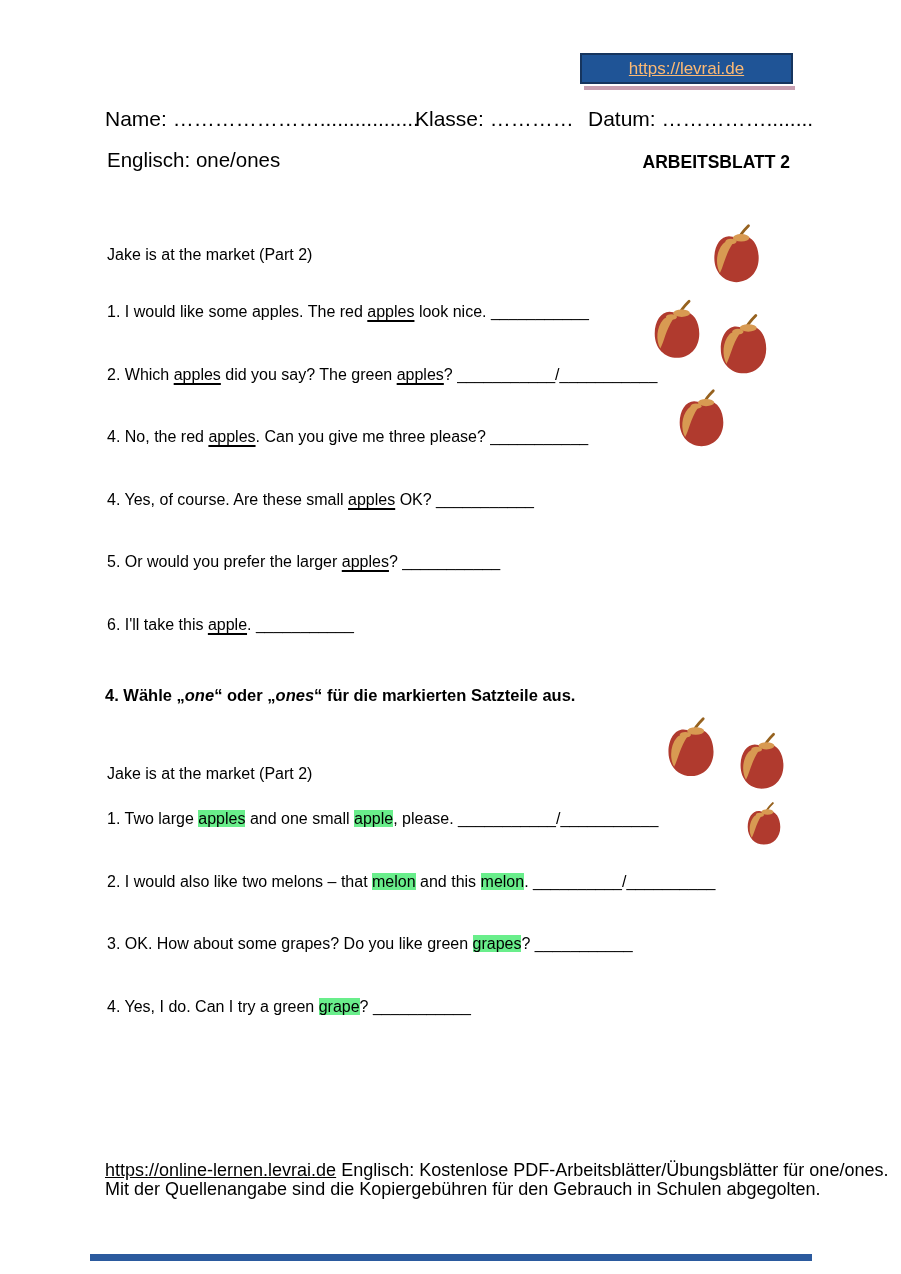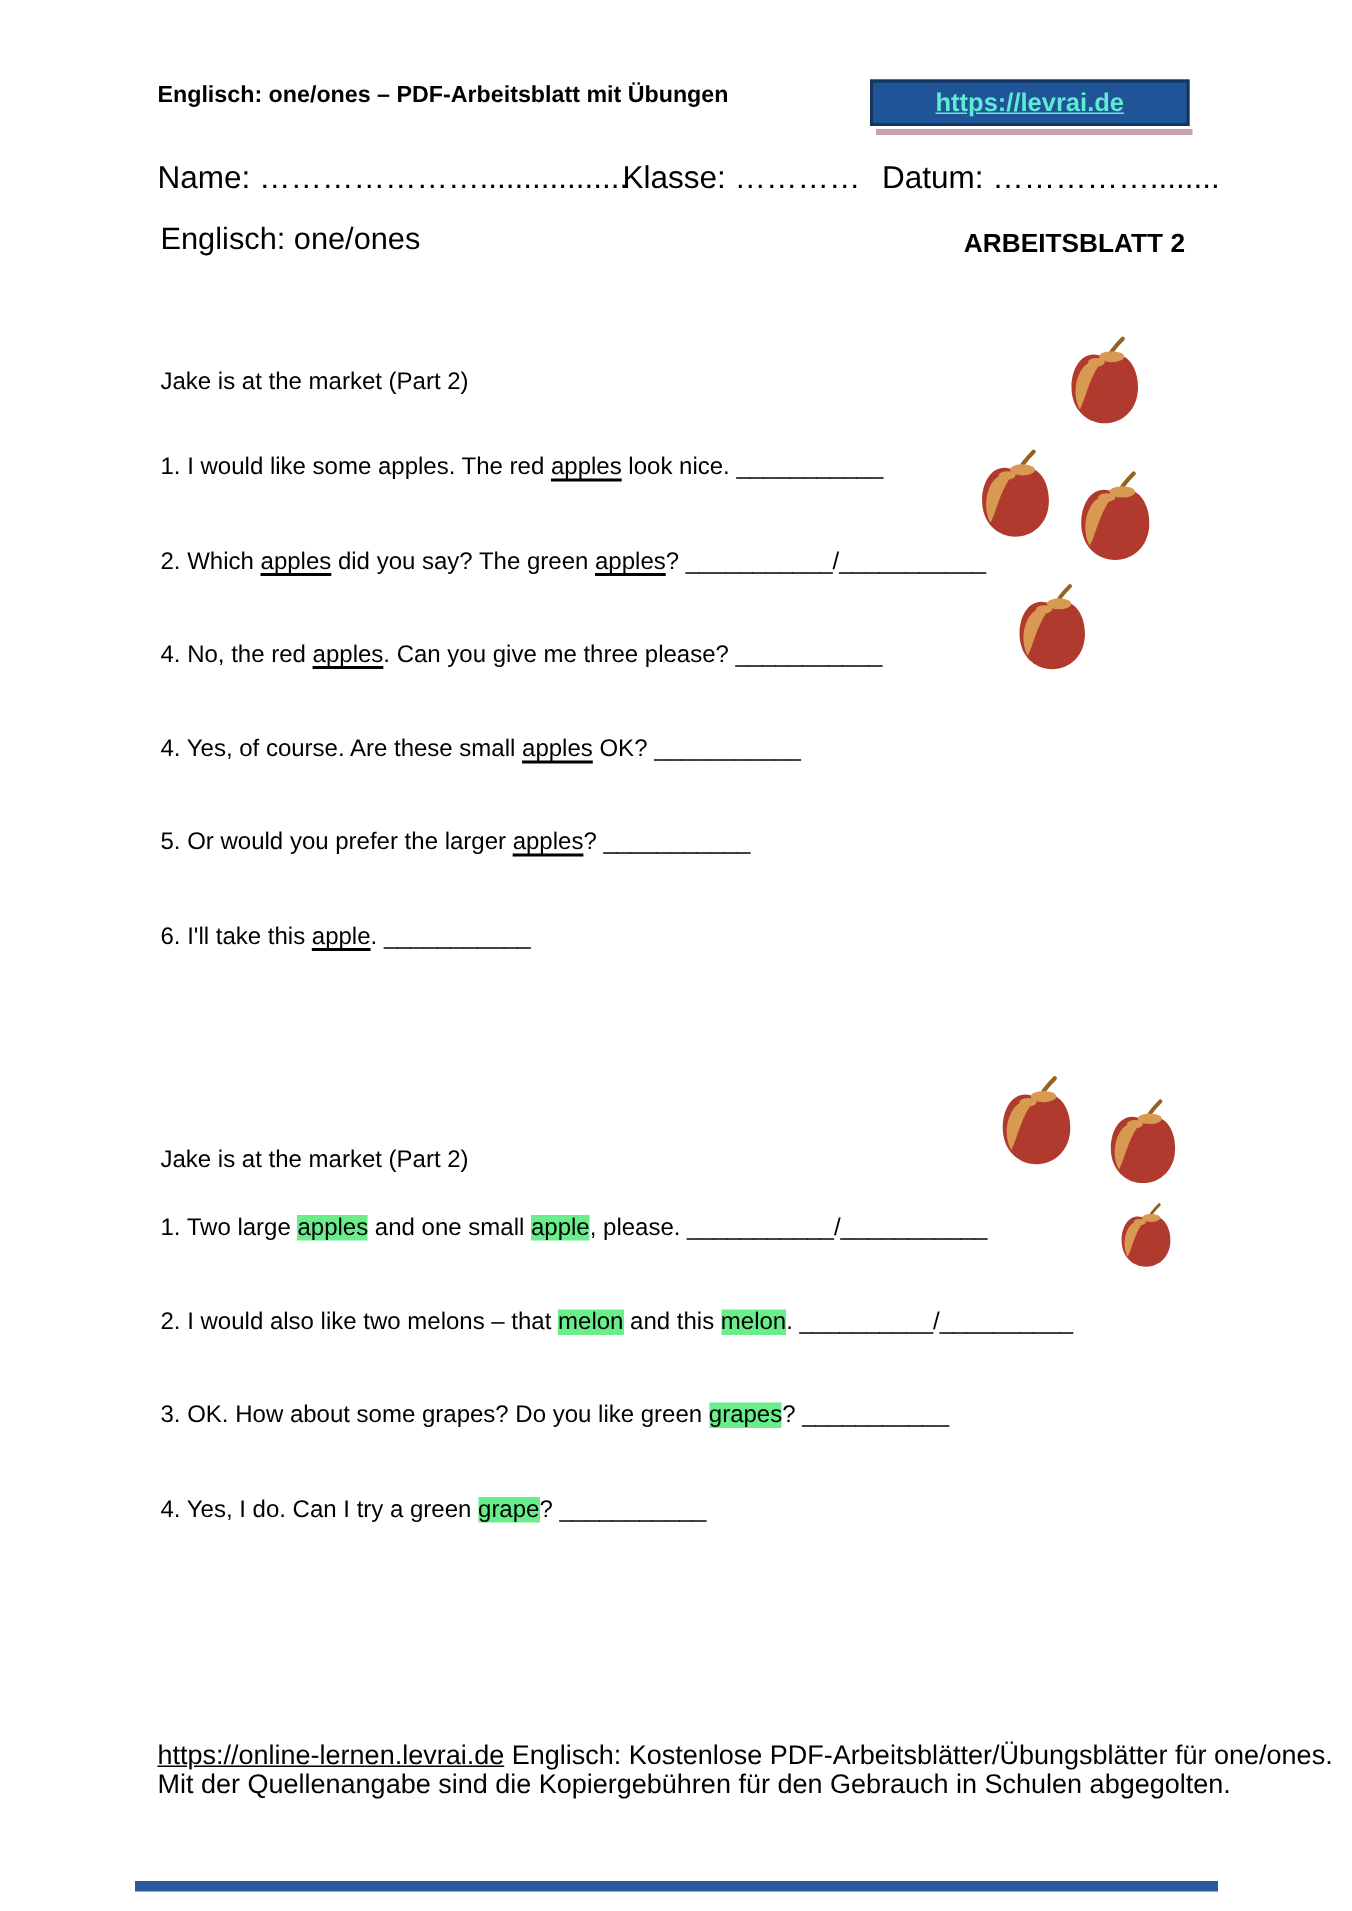--- a/index.html
+++ b/index.html
@@ -8,21 +8,21 @@
     --apple-red:#b03a2e; --apple-tan:#d89a52; --apple-stem:#96621f;
   }
   *{box-sizing:border-box}
   body{margin:0;background:#fff}
   .page{position:relative;width:901px;height:1274px;background:#ffffff;
         font-family:"Liberation Sans",sans-serif;color:#000;overflow:hidden}
   .abs{position:absolute;white-space:nowrap}
   .hdr-title{left:105px;top:55px;font-size:15.5px;font-weight:700}
   .hdr-box{left:580px;top:53px;width:213px;height:31px;background:var(--header-box);
            border:2px solid var(--header-box-border);display:flex;align-items:center;justify-content:center}
-  .hdr-link{color:#5eead4;font-size:17px;font-weight:700;text-decoration:underline}
+  .hdr-link{color:#fdba74;font-size:17px;font-weight:400;text-decoration:underline}
   .hdr-shadow{left:584px;top:86px;width:211px;height:4px;background:var(--header-box-shadow)}
   .meta{top:107px;font-size:21px;font-weight:400}
   .doc-title{left:107px;top:148px;font-size:20.5px;font-weight:400}
   .sheet-label{right:111px;top:152px;font-size:17.5px;font-weight:700}
   .ex-heading{left:105px;font-size:16.5px}
   .intro{left:107px;font-size:16px}
   .sentence{left:107px;font-size:16px}
   .footer-line{left:105px;font-size:18px}
   .bottom-bar{left:90px;top:1254px;width:722px;height:7px;background:var(--bottom-bar)}
   
@@ -48,41 +48,41 @@
       <path class="ap-body" d="M28 17 C 15 9 4 21 4 38 C 4 54 15 64 28 64 C 41 64 52 54 52 38 C 52 21 41 9 28 17 Z"></path>
       <ellipse class="ap-top" cx="33" cy="16" rx="9" ry="4"></ellipse>
       <path class="ap-hl" d="M13 23 C 6 31 5 45 10 54 C 14 47 16 34 24 22 C 20 18 16 20 13 23 Z"></path>
       <ellipse class="ap-hl" cx="22" cy="20" rx="6" ry="3"></ellipse>
     </g>
   </defs>
 </svg>
 
 <div class="page">
 
-  <div class="abs hdr-title">Englisch: one/ones – PDF-Arbeitsblatt mit Übungen</div>
   <div class="abs hdr-box">
     <span class="hdr-link">https://levrai.de</span>
   </div>
   <div class="abs hdr-shadow"></div>
 
   <div class="abs meta" style="left:105px"><span>Name:</span><span> ………………….................</span></div>
   <div class="abs meta" style="left:415px"><span>Klasse:</span><span> …………</span></div>
   <div class="abs meta" style="left:588px"><span>Datum:</span><span> ……………........</span></div>
 
   <div class="abs doc-title">Englisch: one/ones</div>
   <div class="abs sheet-label">ARBEITSBLATT 2</div>
 
   <div class="abs intro" style="top:246px">Jake is at the market (Part 2)</div>
   <div class="abs sentence" style="top:303px"><span class="sg-p">1. I would like some apples. The red </span><span class="sg-u">apples</span><span class="sg-p"> look nice. </span><span class="sg-p">___________</span></div>
   <div class="abs sentence" style="top:366px"><span class="sg-p">2. Which </span><span class="sg-u">apples</span><span class="sg-p"> did you say? The green </span><span class="sg-u">apples</span><span class="sg-p">? </span><span class="sg-p">___________/___________</span></div>
   <div class="abs sentence" style="top:428px"><span class="sg-p">4. No, the red </span><span class="sg-u">apples</span><span class="sg-p">. Can you give me three please? </span><span class="sg-p">___________</span></div>
   <div class="abs sentence" style="top:491px"><span class="sg-p">4. Yes, of course. Are these small </span><span class="sg-u">apples</span><span class="sg-p"> OK? </span><span class="sg-p">___________</span></div>
   <div class="abs sentence" style="top:553px"><span class="sg-p">5. Or would you prefer the larger </span><span class="sg-u">apples</span><span class="sg-p">? </span><span class="sg-p">___________</span></div>
   <div class="abs sentence" style="top:616px"><span class="sg-p">6. I'll take this </span><span class="sg-u">apple</span><span class="sg-p">. </span><span class="sg-p">___________</span></div>
 
+  <div class="abs ex-heading" style="top:686px"><span class="sg-b">4. Wähle „</span><span class="sg-bi">one</span><span class="sg-b">“ oder „</span><span class="sg-bi">ones</span><span class="sg-b">“ für die markierten Satzteile aus.</span></div>
   <div class="abs intro" style="top:765px">Jake is at the market (Part 2)</div>
   <div class="abs sentence" style="top:810px"><span class="sg-p">1. Two large </span><span class="sg-hl">apples</span><span class="sg-p"> and one small </span><span class="sg-hl">apple</span><span class="sg-p">, please. </span><span class="sg-p">___________/___________</span></div>
   <div class="abs sentence" style="top:873px"><span class="sg-p">2. I would also like two melons – that </span><span class="sg-hl">melon</span><span class="sg-p"> and this </span><span class="sg-hl">melon</span><span class="sg-p">. </span><span class="sg-p">__________/__________</span></div>
   <div class="abs sentence" style="top:935px"><span class="sg-p">3. OK. How about some grapes? Do you like green </span><span class="sg-hl">grapes</span><span class="sg-p">? </span><span class="sg-p">___________</span></div>
   <div class="abs sentence" style="top:998px"><span class="sg-p">4. Yes, I do. Can I try a green </span><span class="sg-hl">grape</span><span class="sg-p">? </span><span class="sg-p">___________</span></div>
 
   <svg class="apple" style="left:710px;top:223px;width:53px;height:61px" viewBox="0 0 56 66">
       <use href="#apple-shape"></use>
     </svg>
   <svg class="apple" style="left:651px;top:298px;width:52px;height:62px" viewBox="0 0 56 66">

